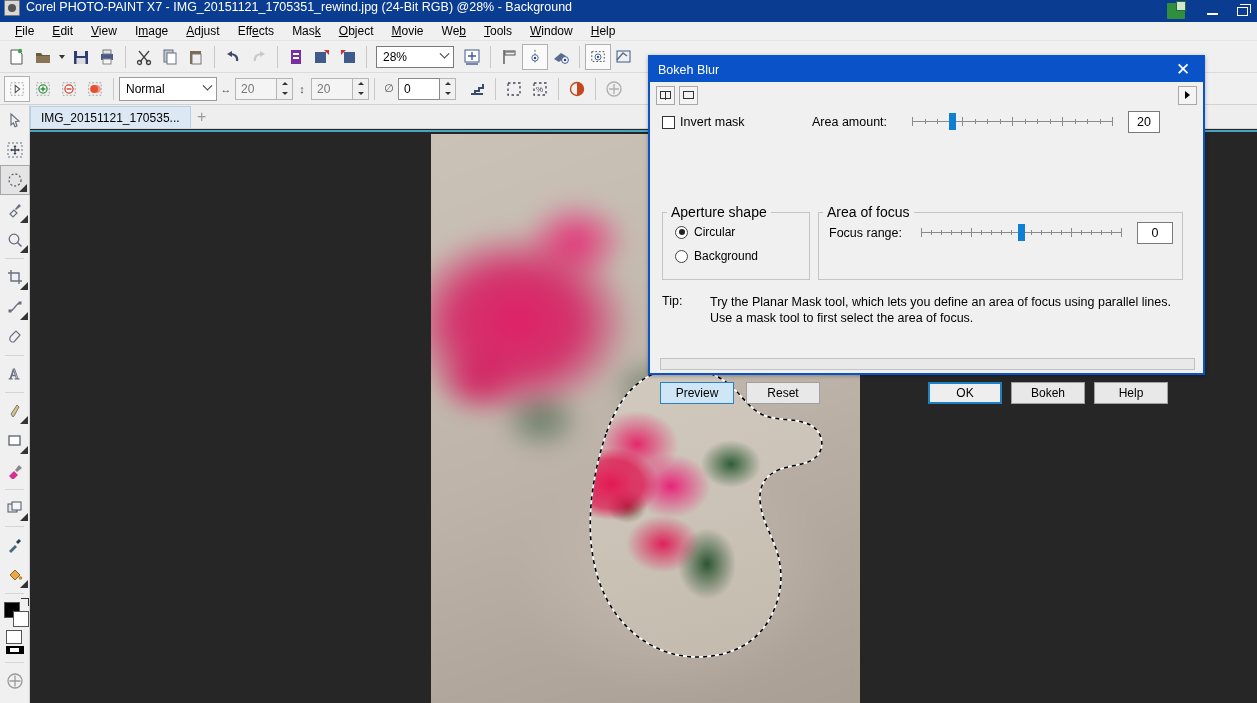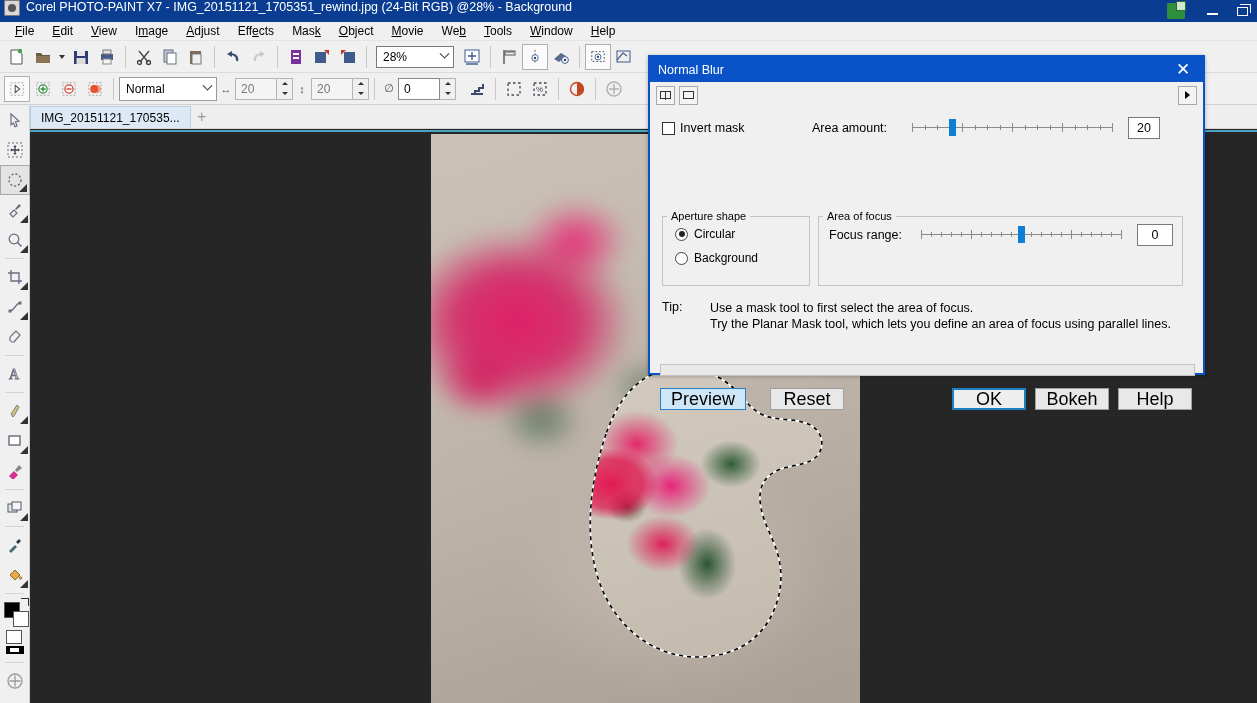--- a/index.html
+++ b/index.html
@@ -230,42 +230,42 @@
   .pg-split:after{content:"";position:absolute;left:4px;top:0;width:1.2px;height:8px;background:#333;}
   .pg-full{ width:11px;height:8px;border:1.2px solid #333;}
   #dlg-expand{
     margin-left:auto;width:19px;height:19px;border:1px solid #a8a8a8;background:#f4f4f4;
     display:flex;align-items:center;justify-content:center;
   }
   .tri-r{ width:0;height:0;border-top:4px solid transparent;border-bottom:4px solid transparent;border-left:5px solid #000; }
 
   #dlg-body{ position:relative; padding:0 12px; }
 
-  .row-top{ display:flex; align-items:center; height:28px; margin-top:6px; }
+  .row-top{ display:flex; align-items:center; height:28px; }
   .chk{
     width:13px;height:13px;border:1.4px solid #333;background:#fff;flex:none;margin-right:5px;
   }
   .chk-label{ font-size:12.5px; }
 
   .slider-label{ font-size:12.5px; white-space:nowrap; }
 
   .slider-wrap{ position:relative; height:24px; flex:none; }
   .sl-track{ position:absolute; left:0; top:11px; height:1px; background:#8a8a8a; }
   .sl-tick{ position:absolute; width:1px; background:#8a8a8a; }
   .sl-thumb{ position:absolute; width:7px; height:17px; background:#0f7fd4; top:3px; }
   .sl-val{
     width:32px;height:22px;border:1px solid #7a7a7a;background:#fff;
     display:flex;align-items:center;justify-content:center;font-size:12.5px;flex:none;
   }
 
   fieldset.grp{
     border:1px solid #c4c4c4; margin:0; padding:0;
     position:absolute;
   }
-  fieldset.grp legend{ font-size:11px; padding:0 4px; margin-left:4px; }
+  fieldset.grp legend{ font-size:14px; padding:0 4px; margin-left:4px; }
 
   .radio-row{ display:flex;align-items:center;height:24px;padding-left:12px; }
   .rad{
     width:13px;height:13px;border:1.4px solid #444;border-radius:50%;background:#fff;
     flex:none;margin-right:6px;position:relative;
   }
   .rad.on:after{
     content:"";position:absolute;left:2.5px;top:2.5px;width:6px;height:6px;
     border-radius:50%;background:#222;
   }
@@ -275,21 +275,21 @@
   #tip-lines{ position:absolute; left:48px; top:0; line-height:16px; }
 
   #progressbar{
     position:absolute;left:10px;top:311px;width:535px;height:12px;
     background:#e9e9e9;border:1px solid #c2c2c2;
   }
 
   #btnrow{ position:absolute; left:10px; top:336px; width:537px; display:flex; align-items:center; }
   .dbtn{
     height:22px;min-width:74px;padding:0 10px;border:1px solid #a0a0a0;background:#e8e8e8;
-    display:flex;align-items:center;justify-content:center;font-size:18px;
+    display:flex;align-items:center;justify-content:center;font-size:12px;
   }
   .dbtn.preview{ background:#cfe6f7; border:1.6px solid #2a7fc9; }
   .dbtn.ok{ border:2px solid #1d7fc4; background:#eeeeee; }
 </style>
 </head>
 <body>
 
 <div id="titlebar">
   <div class="ico"></div>
   <span id="title-text">Corel PHOTO-PAINT X7 - IMG_20151121_1705351_rewind.jpg (24-Bit RGB) @28% - Background</span>
@@ -695,21 +695,21 @@
       <path d="M 175 300 C 160 345 152 400 168 447 C 184 494 224 524 268 523 C 312 522 336 499 346 468 C 352 449 351 430 344 412 C 338 396 330 383 329 366 C 328 350 336 340 350 335 C 364 330 378 331 386 322 C 394 313 392 299 381 292 C 367 283 345 288 330 280 C 315 272 308 256 292 246 C 272 233 243 230 220 241 C 197 252 184 275 175 300 Z" fill="none" stroke="#ffffff" stroke-width="1.6"></path>
       <path d="M 175 300 C 160 345 152 400 168 447 C 184 494 224 524 268 523 C 312 522 336 499 346 468 C 352 449 351 430 344 412 C 338 396 330 383 329 366 C 328 350 336 340 350 335 C 364 330 378 331 386 322 C 394 313 392 299 381 292 C 367 283 345 288 330 280 C 315 272 308 256 292 246 C 272 233 243 230 220 241 C 197 252 184 275 175 300 Z" fill="none" stroke="#000000" stroke-width="1.6" stroke-dasharray="4 4"></path>
     </svg>
   </div>
 </div>
 <div id="canvas-accent"></div>
 
 <div id="dialog">
 
   <div id="dlg-title">
-    <span>Normal Blur</span>
+    <span>Bokeh Blur</span>
     <div id="dlg-close">✕</div>
   </div>
 
   <div id="dlg-toolrow">
     <div class="pbtn">
         <span class="pg-split"></span>
       </div>
     <div class="pbtn">
         <span class="pg-full"></span>
       </div>
@@ -793,29 +793,29 @@
           <div class="sl-tick" style="left:200px;top:7px;height:9px"></div>
           <div class="sl-thumb" style="left:97px"></div>
         </div>
         <div class="sl-val" style="margin-left:16px;width:36px">0</div>
       </div>
     </fieldset>
 
     <div id="tip-block" style="top:186px">
       <span id="tip-word">Tip:</span>
       <div id="tip-lines">
+        <div>Try the Planar Mask tool, which lets you define an area of focus using parallel lines.</div>
         <div>Use a mask tool to first select the area of focus.</div>
-        <div>Try the Planar Mask tool, which lets you define an area of focus using parallel lines.</div>
       </div>
     </div>
 
     <div id="progressbar" style="top:250px"></div>
 
     <div id="btnrow" style="top:274px">
       <div class="dbtn preview">Preview</div>
-      <div class="dbtn" style="margin-left:24px">Reset</div>
+      <div class="dbtn" style="margin-left:12px">Reset</div>
       <div class="dbtn ok" style="margin-left:108px">OK</div>
       <div class="dbtn" style="margin-left:9px">Bokeh</div>
       <div class="dbtn" style="margin-left:9px">Help</div>
     </div>
 
   </div>
 </div>
 
 </body></html>

